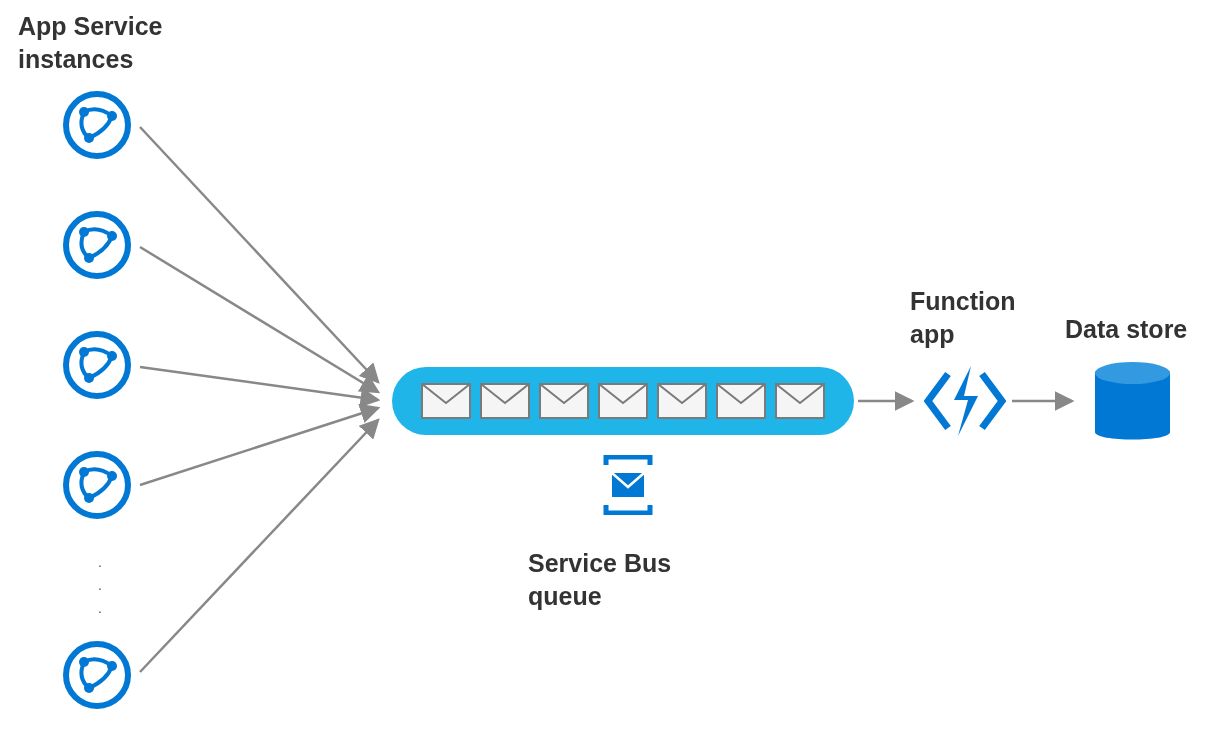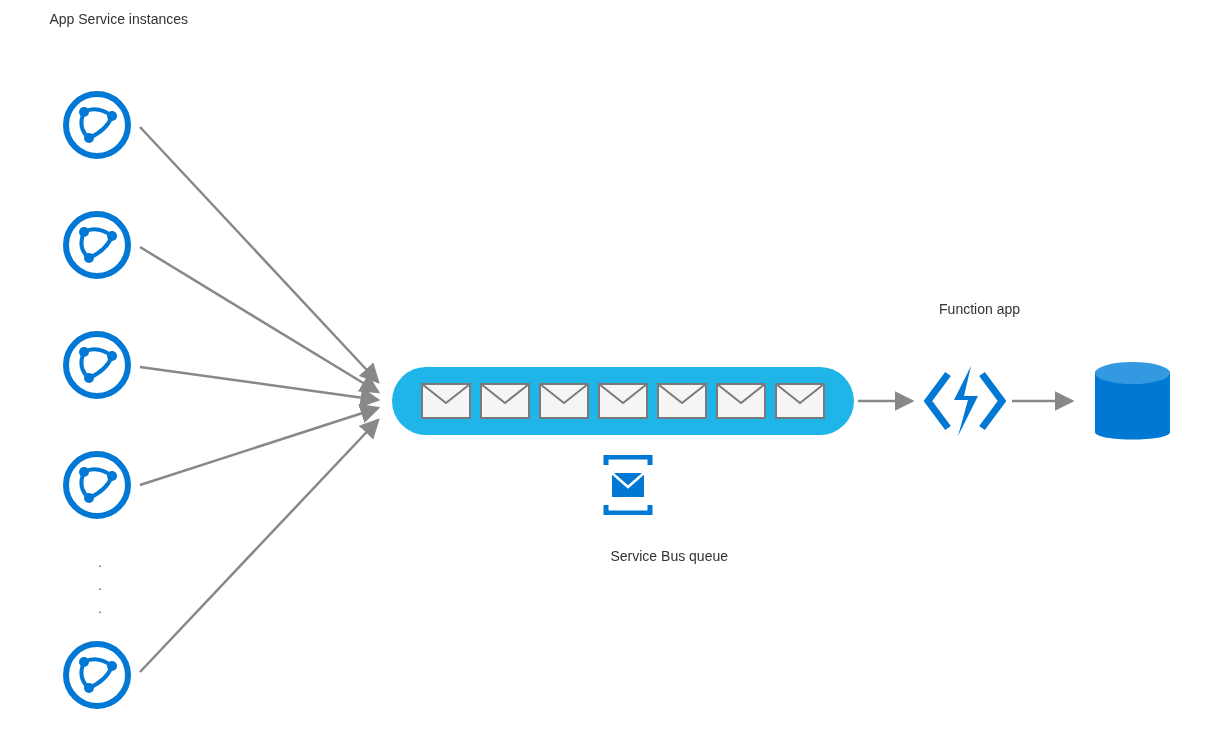--- a/index.html
+++ b/index.html
@@ -11,33 +11,34 @@
       position: relative;
       overflow: hidden;
     }
     .diagram {
       position: relative;
       width: 100%;
       height: 100%;
     }
     .label {
       position: absolute;
-      font-size: 14px;
+      font-size: 25px;
       color: #333;
-      text-align: right;
+      text-align: left;
       line-height: 1.3;
+      font-weight: bold;
     }
     .app-service-label {
       left: 18px;
       top: 10px;
       width: 170px;
     }
     .function-label {
       left: 910px;
-      top: 300px;
+      top: 285px;
       width: 110px;
     }
     .datastore-label {
       left: 1065px;
       top: 313px;
       width: 140px;
     }
     .servicebus-label {
       left: 528px;
       top: 535px;
@@ -106,20 +107,21 @@
       pointer-events: none;
     }
   </style>
 </head>
 <body>
 
 <div class="diagram">
 
   <div class="label app-service-label">App Service instances</div>
   <div class="label function-label">Function app</div>
+  <div class="label datastore-label">Data store</div>
   <div class="label servicebus-label">Service Bus queue</div>
 
   <div class="globe-icon" style="left:62px; top:90px;">
     <svg viewBox="0 0 70 70">
       <circle cx="35" cy="35" r="31" fill="none" stroke="#0078d4" stroke-width="6"></circle>
       <circle cx="22" cy="22" r="5" fill="#0078d4"></circle>
       <circle cx="50" cy="26" r="5" fill="#0078d4"></circle>
       <circle cx="27" cy="48" r="5" fill="#0078d4"></circle>
       <path d="M22,22 Q35,15 50,26 M50,26 Q45,40 27,48 M27,48 Q15,38 22,22" fill="none" stroke="#0078d4" stroke-width="4"></path>
     </svg>

